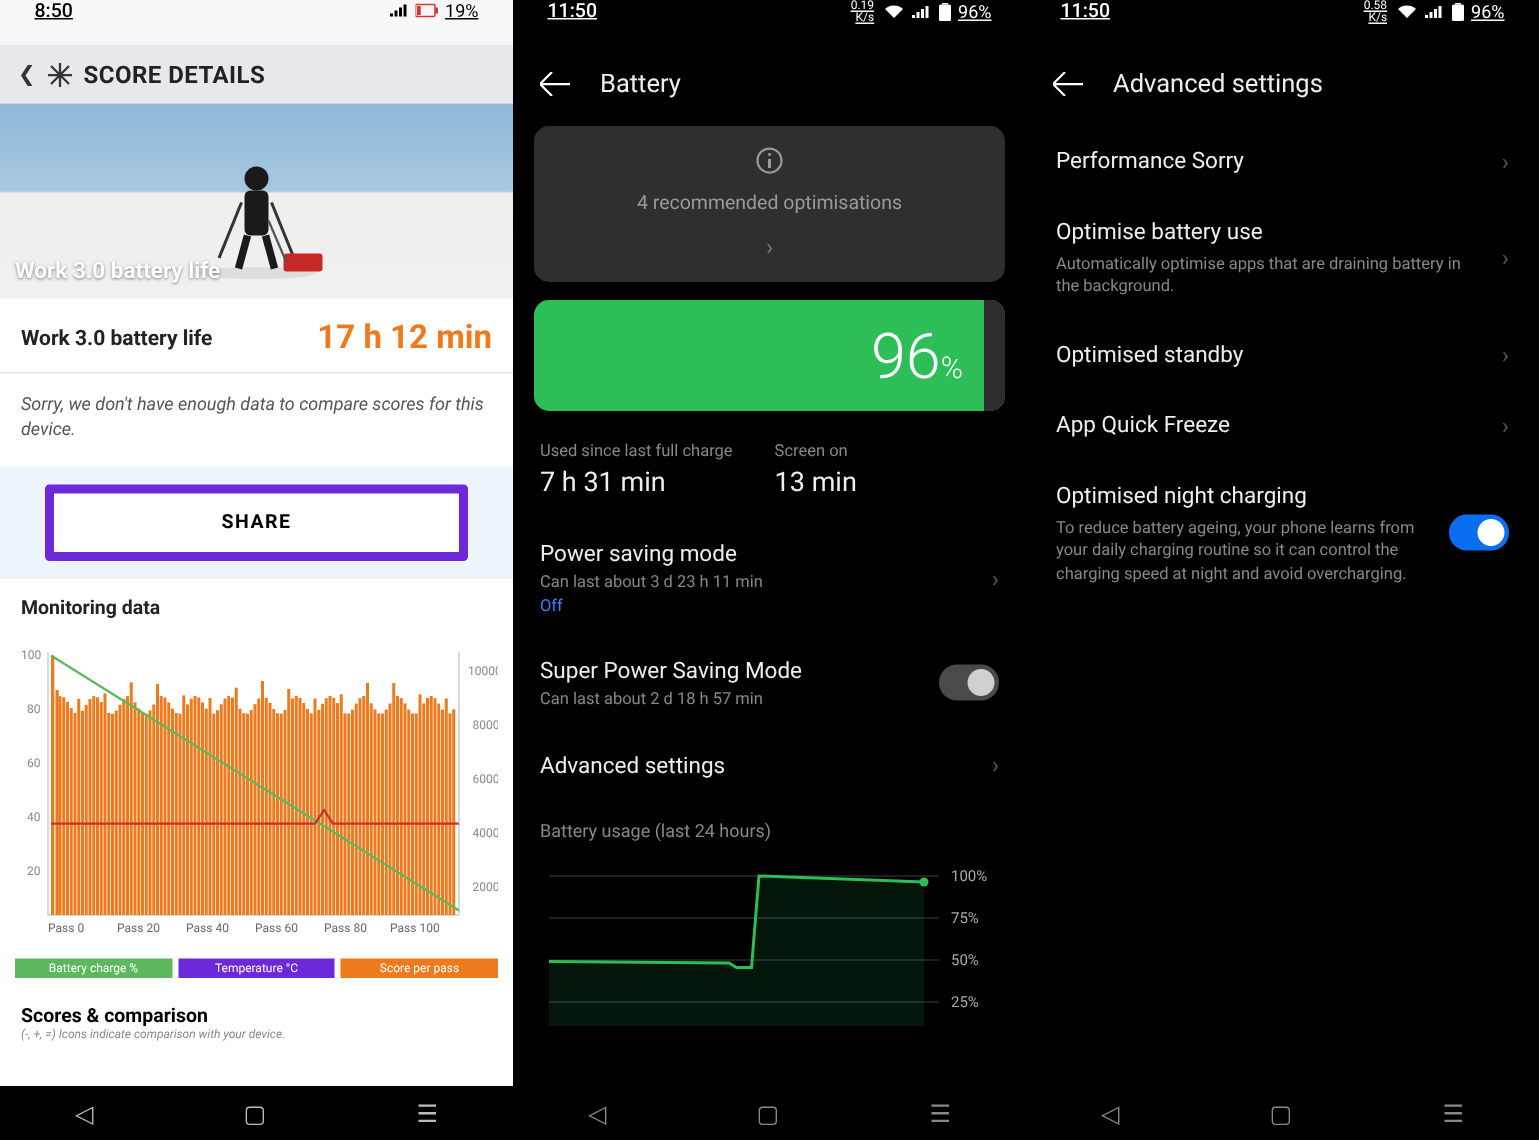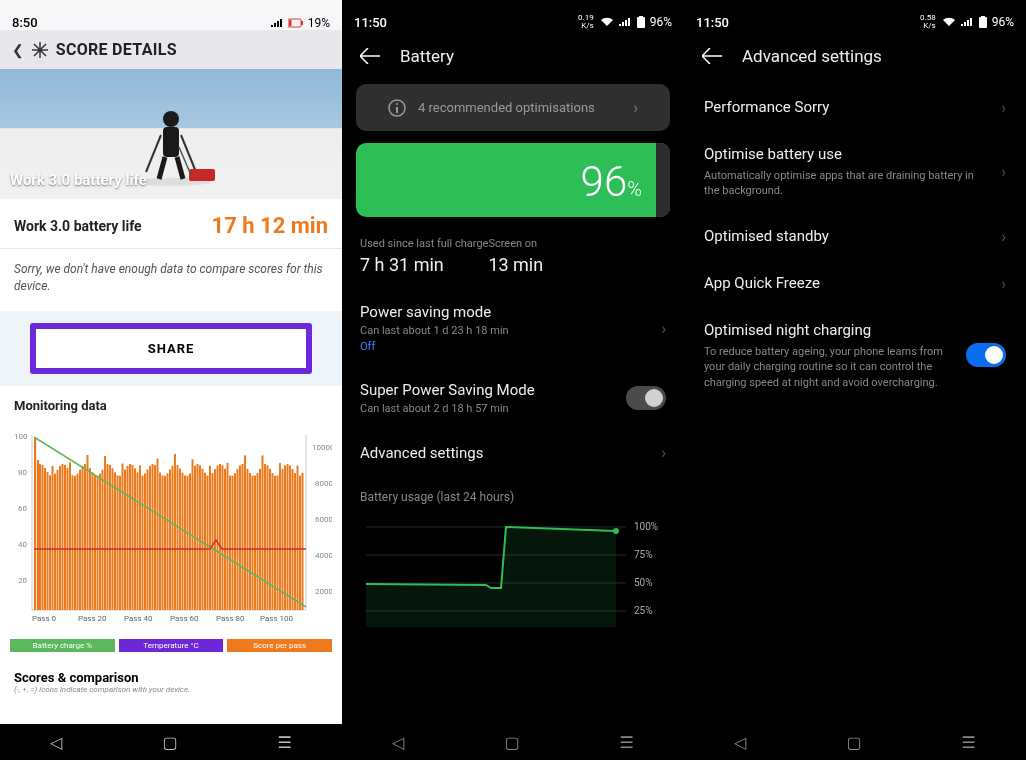--- a/index.html
+++ b/index.html
@@ -3,21 +3,21 @@
 <meta charset="utf-8">
 <style>
   * { margin: 0; padding: 0; box-sizing: border-box; }
   body { font-family: -apple-system, BlinkMacSystemFont, "Segoe UI", Roboto, sans-serif; background: #fff; }
   .container { display: flex; width: 1026px; height: 760px; }
   .panel { width: 342px; height: 760px; position: relative; overflow: hidden; }
   .panel1 { background: #fff; }
   .panel2, .panel3 { background: #000; color: #fff; }
 
   
-  .status-bar { height: 30px; display: flex; justify-content: space-between; align-items: flex-end; padding: 0 12px; font-size: 13px; }
+  .status-bar { height: 30px; display: flex; justify-content: space-between; align-items: flex-start; padding: 0 23px; font-size: 13px; text-decoration: underline; }
   .panel1 .status-bar { color: #000; background: #f7f7fa; }
   .panel2 .status-bar, .panel3 .status-bar { color: #fff; background: #000; }
   .status-left { font-weight: 500; }
   .status-right { display: flex; align-items: center; gap: 4px; font-size: 12px; }
   .kbs { font-size: 8px; line-height: 8px; text-align: right; margin-right: 2px; }
 
   
   .p1-header { background: #e8e8ec; padding: 10px 12px; display: flex; align-items: center; gap: 8px; }
   .p1-header-title { font-weight: 700; font-size: 16px; color: #222; letter-spacing: 0.3px; }
   .p1-back { font-size: 14px; color: #333; }
@@ -39,29 +39,29 @@
   .p1-leg-red { background: #6d28d9; }
   .p1-leg-orange { background: #ef7a1d; }
   .p1-comp { padding: 8px 14px; }
   .p1-comp-title { font-weight: 700; font-size: 13px; }
   .p1-comp-sub { font-size: 8px; font-style: italic; color: #888; }
 
   
   .p-title-row { display: flex; align-items: center; gap: 20px; padding: 16px 18px 18px; }
   .p-back { color: #fff; cursor: pointer; }
   .p-title { font-size: 17px; color: #eee; }
-  .p2-rec { margin: 0 14px 12px; background: #2f2f2f; border-radius: 10px; padding: 14px 32px; display: flex; align-items: center; gap: 12px; cursor: pointer; }
+  .p2-rec { margin: 0 14px 12px; background: #2f2f2f; border-radius: 10px; padding: 14px 16px; display: flex; align-items: center; gap: 12px; cursor: pointer; flex-direction: column; }
   .p2-rec-text { flex: 1; color: #9a9a9a; font-size: 13px; }
   .p2-rec-chev { color: #7a7a7a; }
   .p2-green { margin: 0 14px 14px; background: #2dbe57; border-radius: 10px; padding: 18px 16px 14px; text-align: right; color: #fff; position: relative; }
   .p2-green::after { content: ""; position: absolute; right: 0; top: 0; bottom: 0; width: 14px; background: #2d2d2d; border-radius: 0 10px 10px 0; }
   .p2-pct { font-size: 42px; font-weight: 300; line-height: 1; padding-right: 12px; }
   .p2-pct small { font-size: 20px; }
   .p2-sub { font-size: 12px; margin-top: 4px; padding-right: 12px; }
-  .p2-stats { display: flex; padding: 6px 18px 14px; }
+  .p2-stats { display: flex; padding: 6px 18px 14px; gap: 28px; }
   .p2-stat-label { font-size: 11px; color: #888; margin-bottom: 4px; }
   .p2-stat-val { font-size: 18px; color: #eee; }
   .p2-item { padding: 14px 18px; display: flex; align-items: center; cursor: pointer; }
   .p2-item-body { flex: 1; }
   .p2-item-title { font-size: 15px; color: #eee; }
   .p2-item-sub { font-size: 11px; color: #888; margin-top: 3px; }
   .p2-item-off { font-size: 11px; color: #3b82f6; margin-top: 3px; }
   .p2-item-chev { color: #555; }
   .p2-toggle { width: 40px; height: 24px; background: #4a4a4a; border-radius: 12px; position: relative; }
   .p2-toggle::after { content: ""; position: absolute; width: 18px; height: 18px; background: #d0d0d0; border-radius: 50%; top: 3px; right: 3px; }
@@ -343,21 +343,21 @@
     </div>
     <div>
       <div class="p2-stat-label">Screen on</div>
       <div class="p2-stat-val">13 min</div>
     </div>
   </div>
 
   <div class="p2-item">
     <div class="p2-item-body">
       <div class="p2-item-title">Power saving mode</div>
-      <div class="p2-item-sub">Can last about 1 d 23 h 18 min</div>
+      <div class="p2-item-sub">Can last about 3 d 23 h 11 min</div>
       <div class="p2-item-off">Off</div>
     </div>
     <span class="p2-item-chev">›</span>
   </div>
 
   <div class="p2-item">
     <div class="p2-item-body">
       <div class="p2-item-title">Super Power Saving Mode</div>
       <div class="p2-item-sub">Can last about 2 d 18 h 57 min</div>
     </div>

